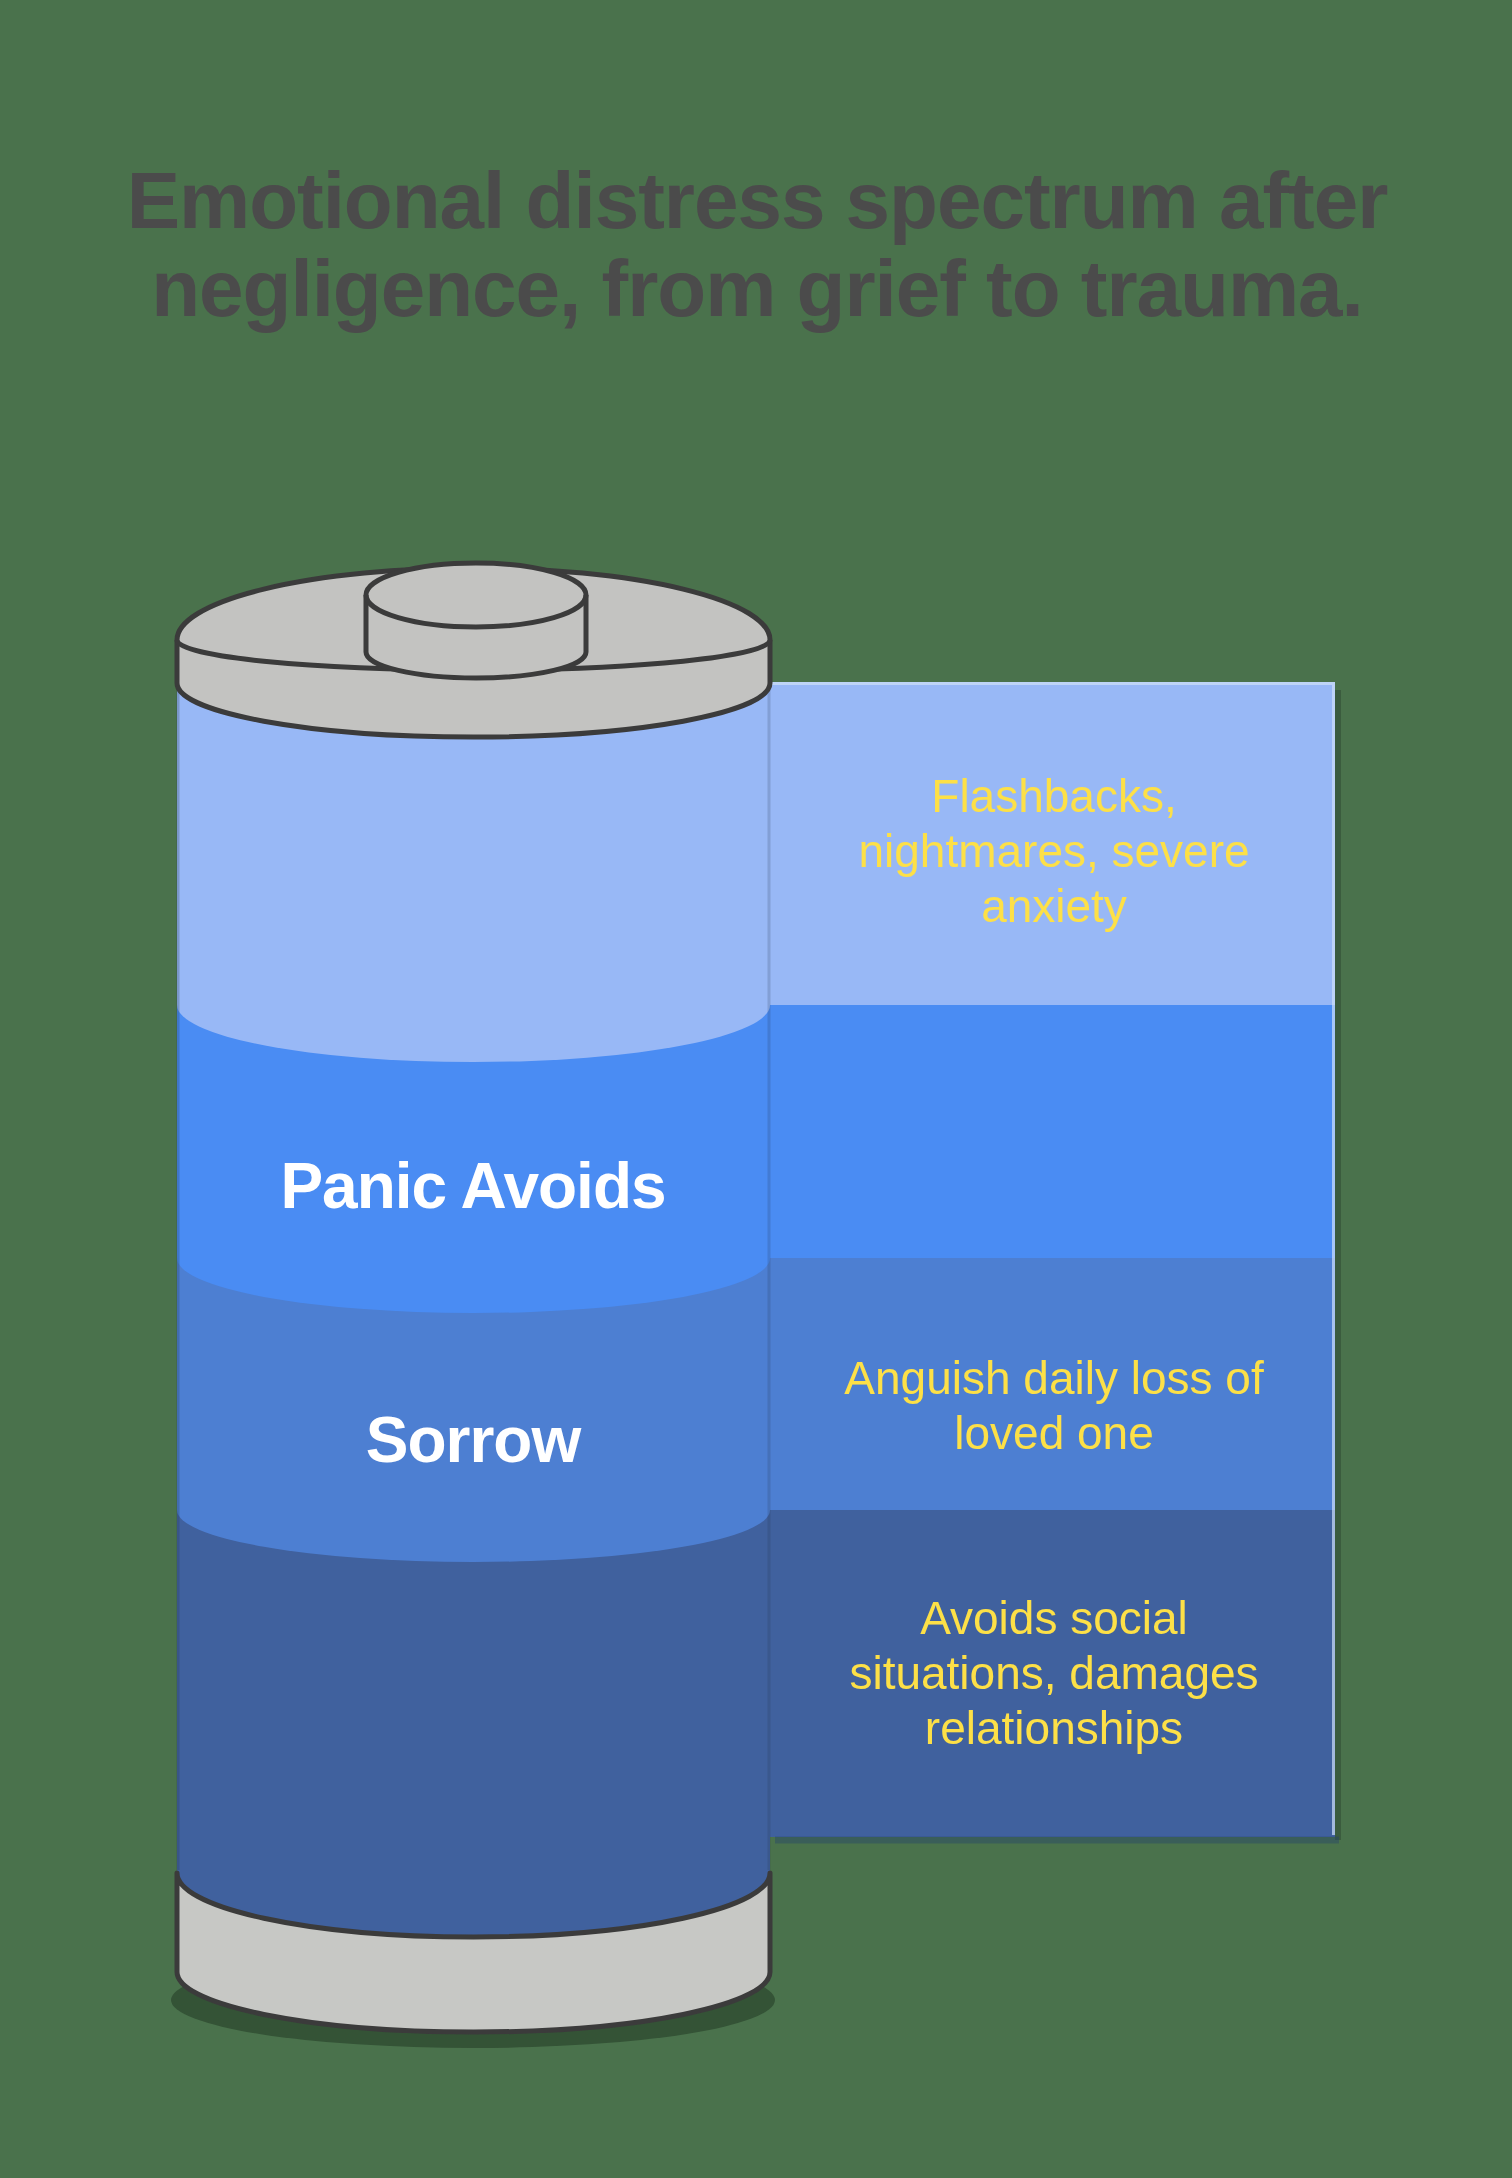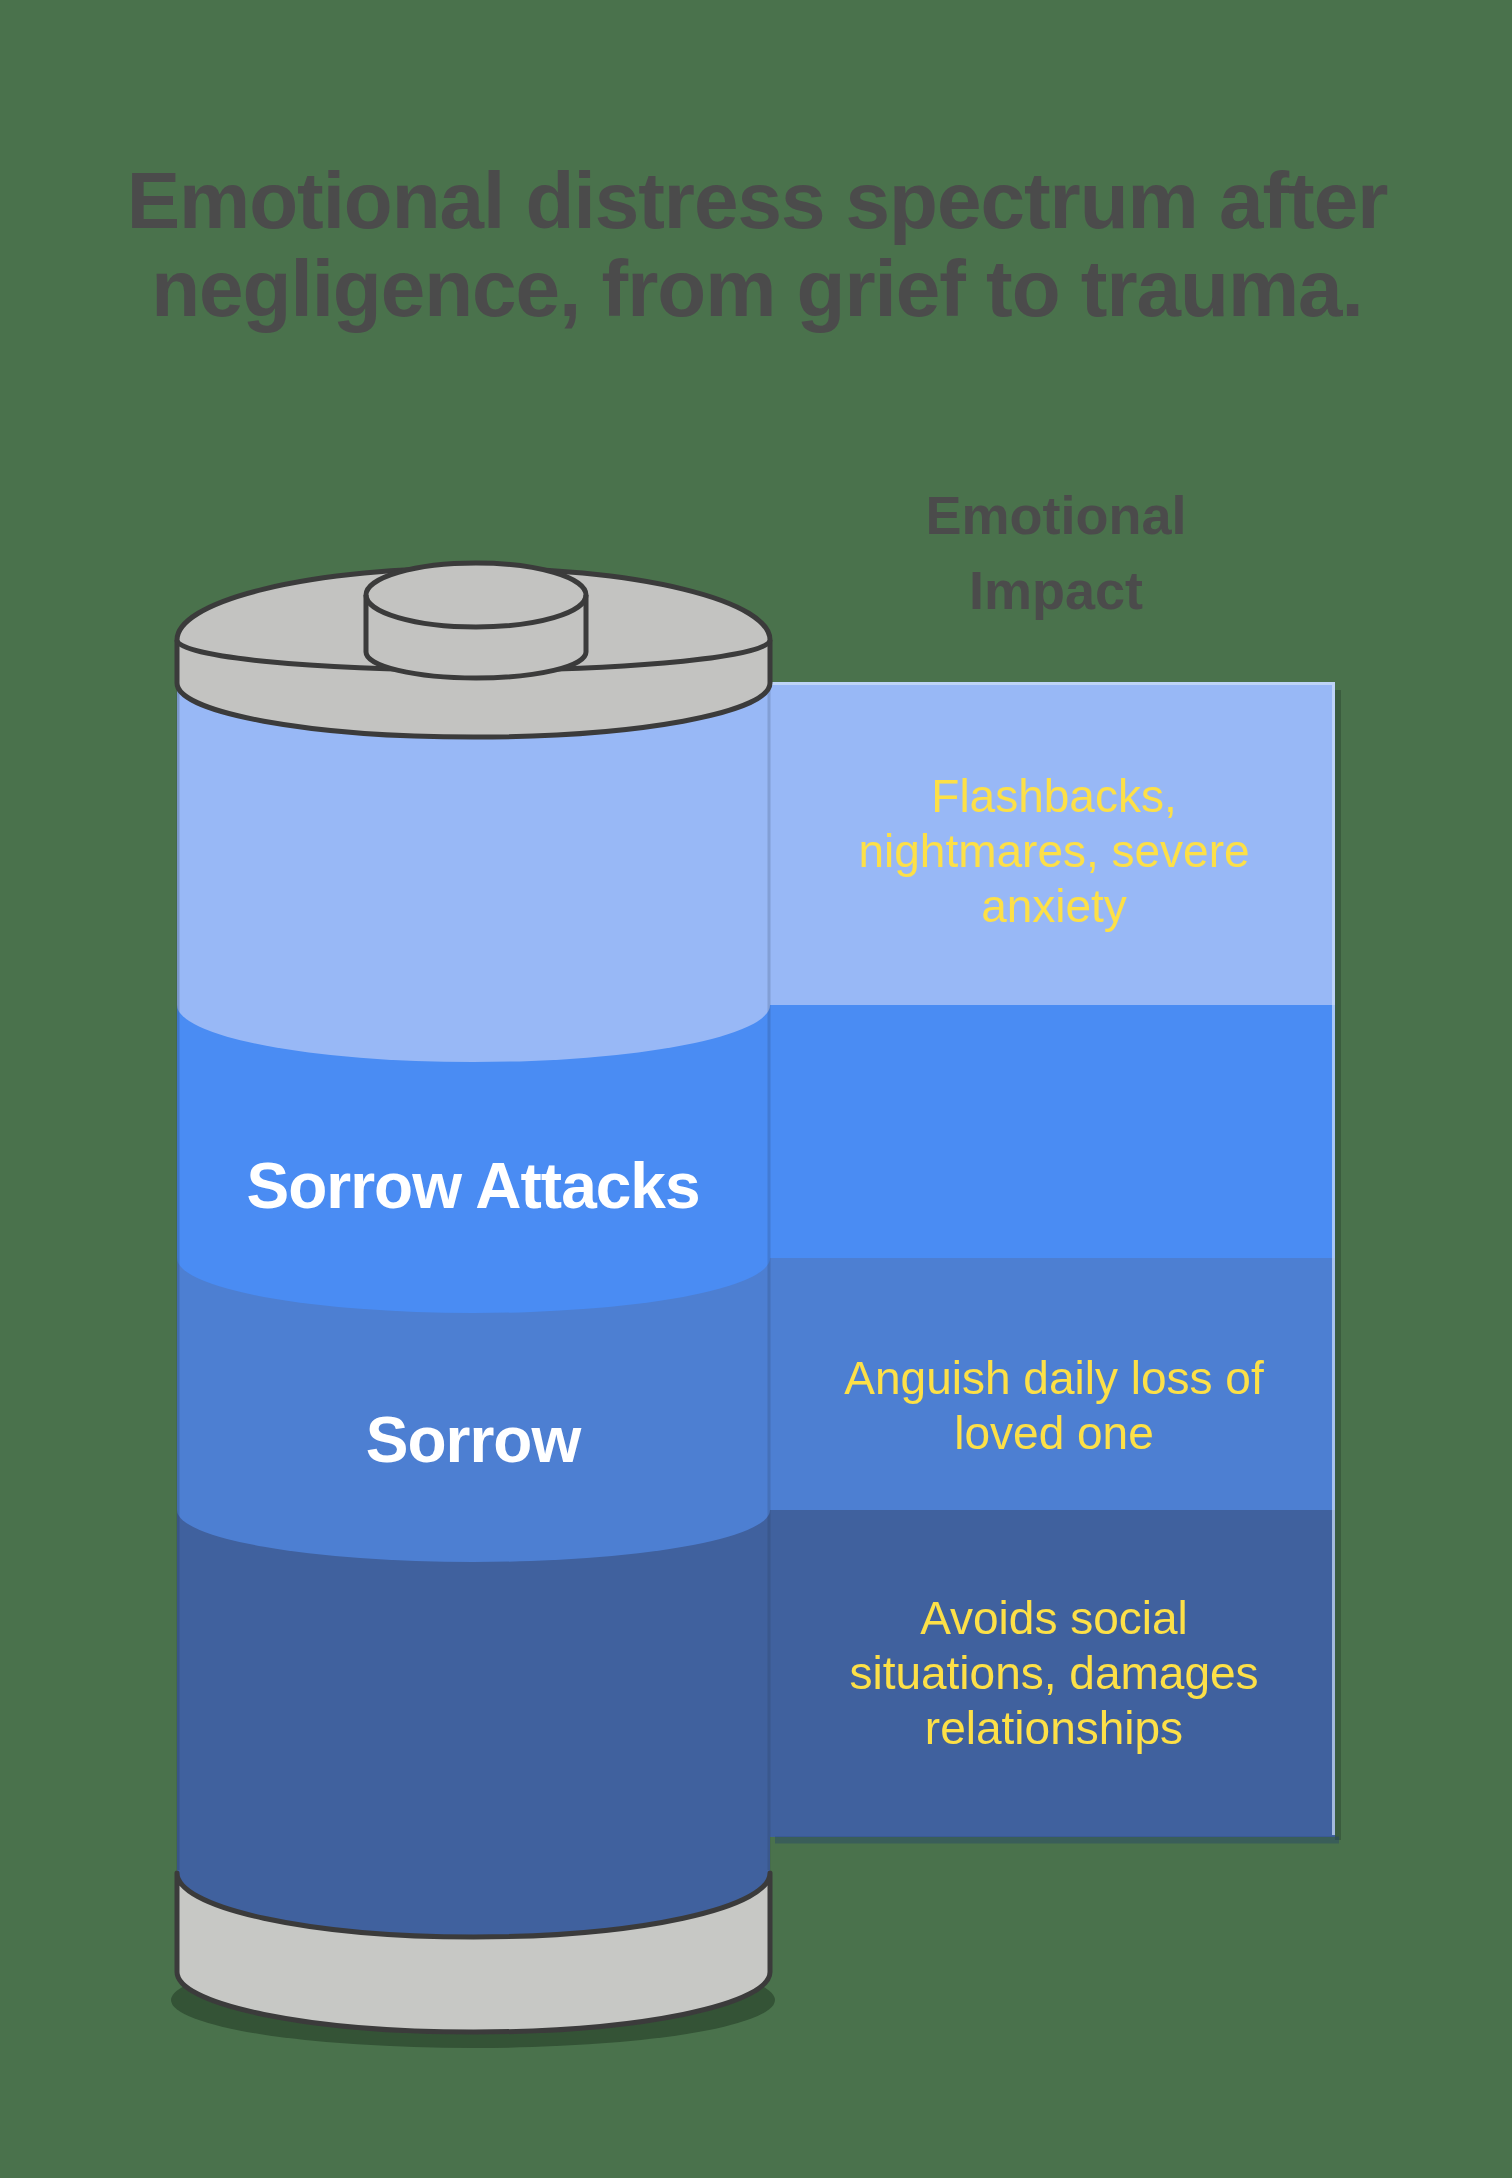--- a/index.html
+++ b/index.html
@@ -83,24 +83,22 @@
 
     <path d="M177 683 A296.5 54 0 0 0 770 683 L770 640 A296.5 72 0 0 0 177 640 Z" stroke="#3B3B3B" stroke-width="5" stroke-linejoin="round" fill="#C3C3C1"></path>
     <path d="M177 640 A296.5 30 0 0 0 770 640" fill="none" stroke="#3B3B3B" stroke-width="5"></path>
 
     <path d="M366 595 A110 32 0 0 1 586 595 L586 652 A110 26 0 0 1 366 652 Z" stroke="#3B3B3B" stroke-width="5" stroke-linejoin="round" fill="#C3C3C1"></path>
     <path d="M366 595 A110 32 0 0 0 586 595" fill="none" stroke="#3B3B3B" stroke-width="5"></path>
   </svg>
 
   <div class="txt page-title">Emotional distress spectrum after
 negligence, from grief to trauma.</div>
-  <div class="txt impact-header">Emotional
-Impact</div>
 
-  <div class="txt seg-label" style="left:473px; top:1186px;">Sorrow Attacks</div>
+  <div class="txt seg-label" style="left:473px; top:1186px;">Panic Avoids</div>
   <div class="txt seg-label" style="left:473px; top:1440px;">Sorrow</div>
 
   <div class="txt impact-text" style="top:851px;">Flashbacks,
 nightmares, severe
 anxiety</div>
   <div class="txt impact-text" style="top:1406px;">Anguish daily loss of
 loved one</div>
   <div class="txt impact-text" style="top:1673px;">Avoids social
 situations, damages
 relationships</div>

